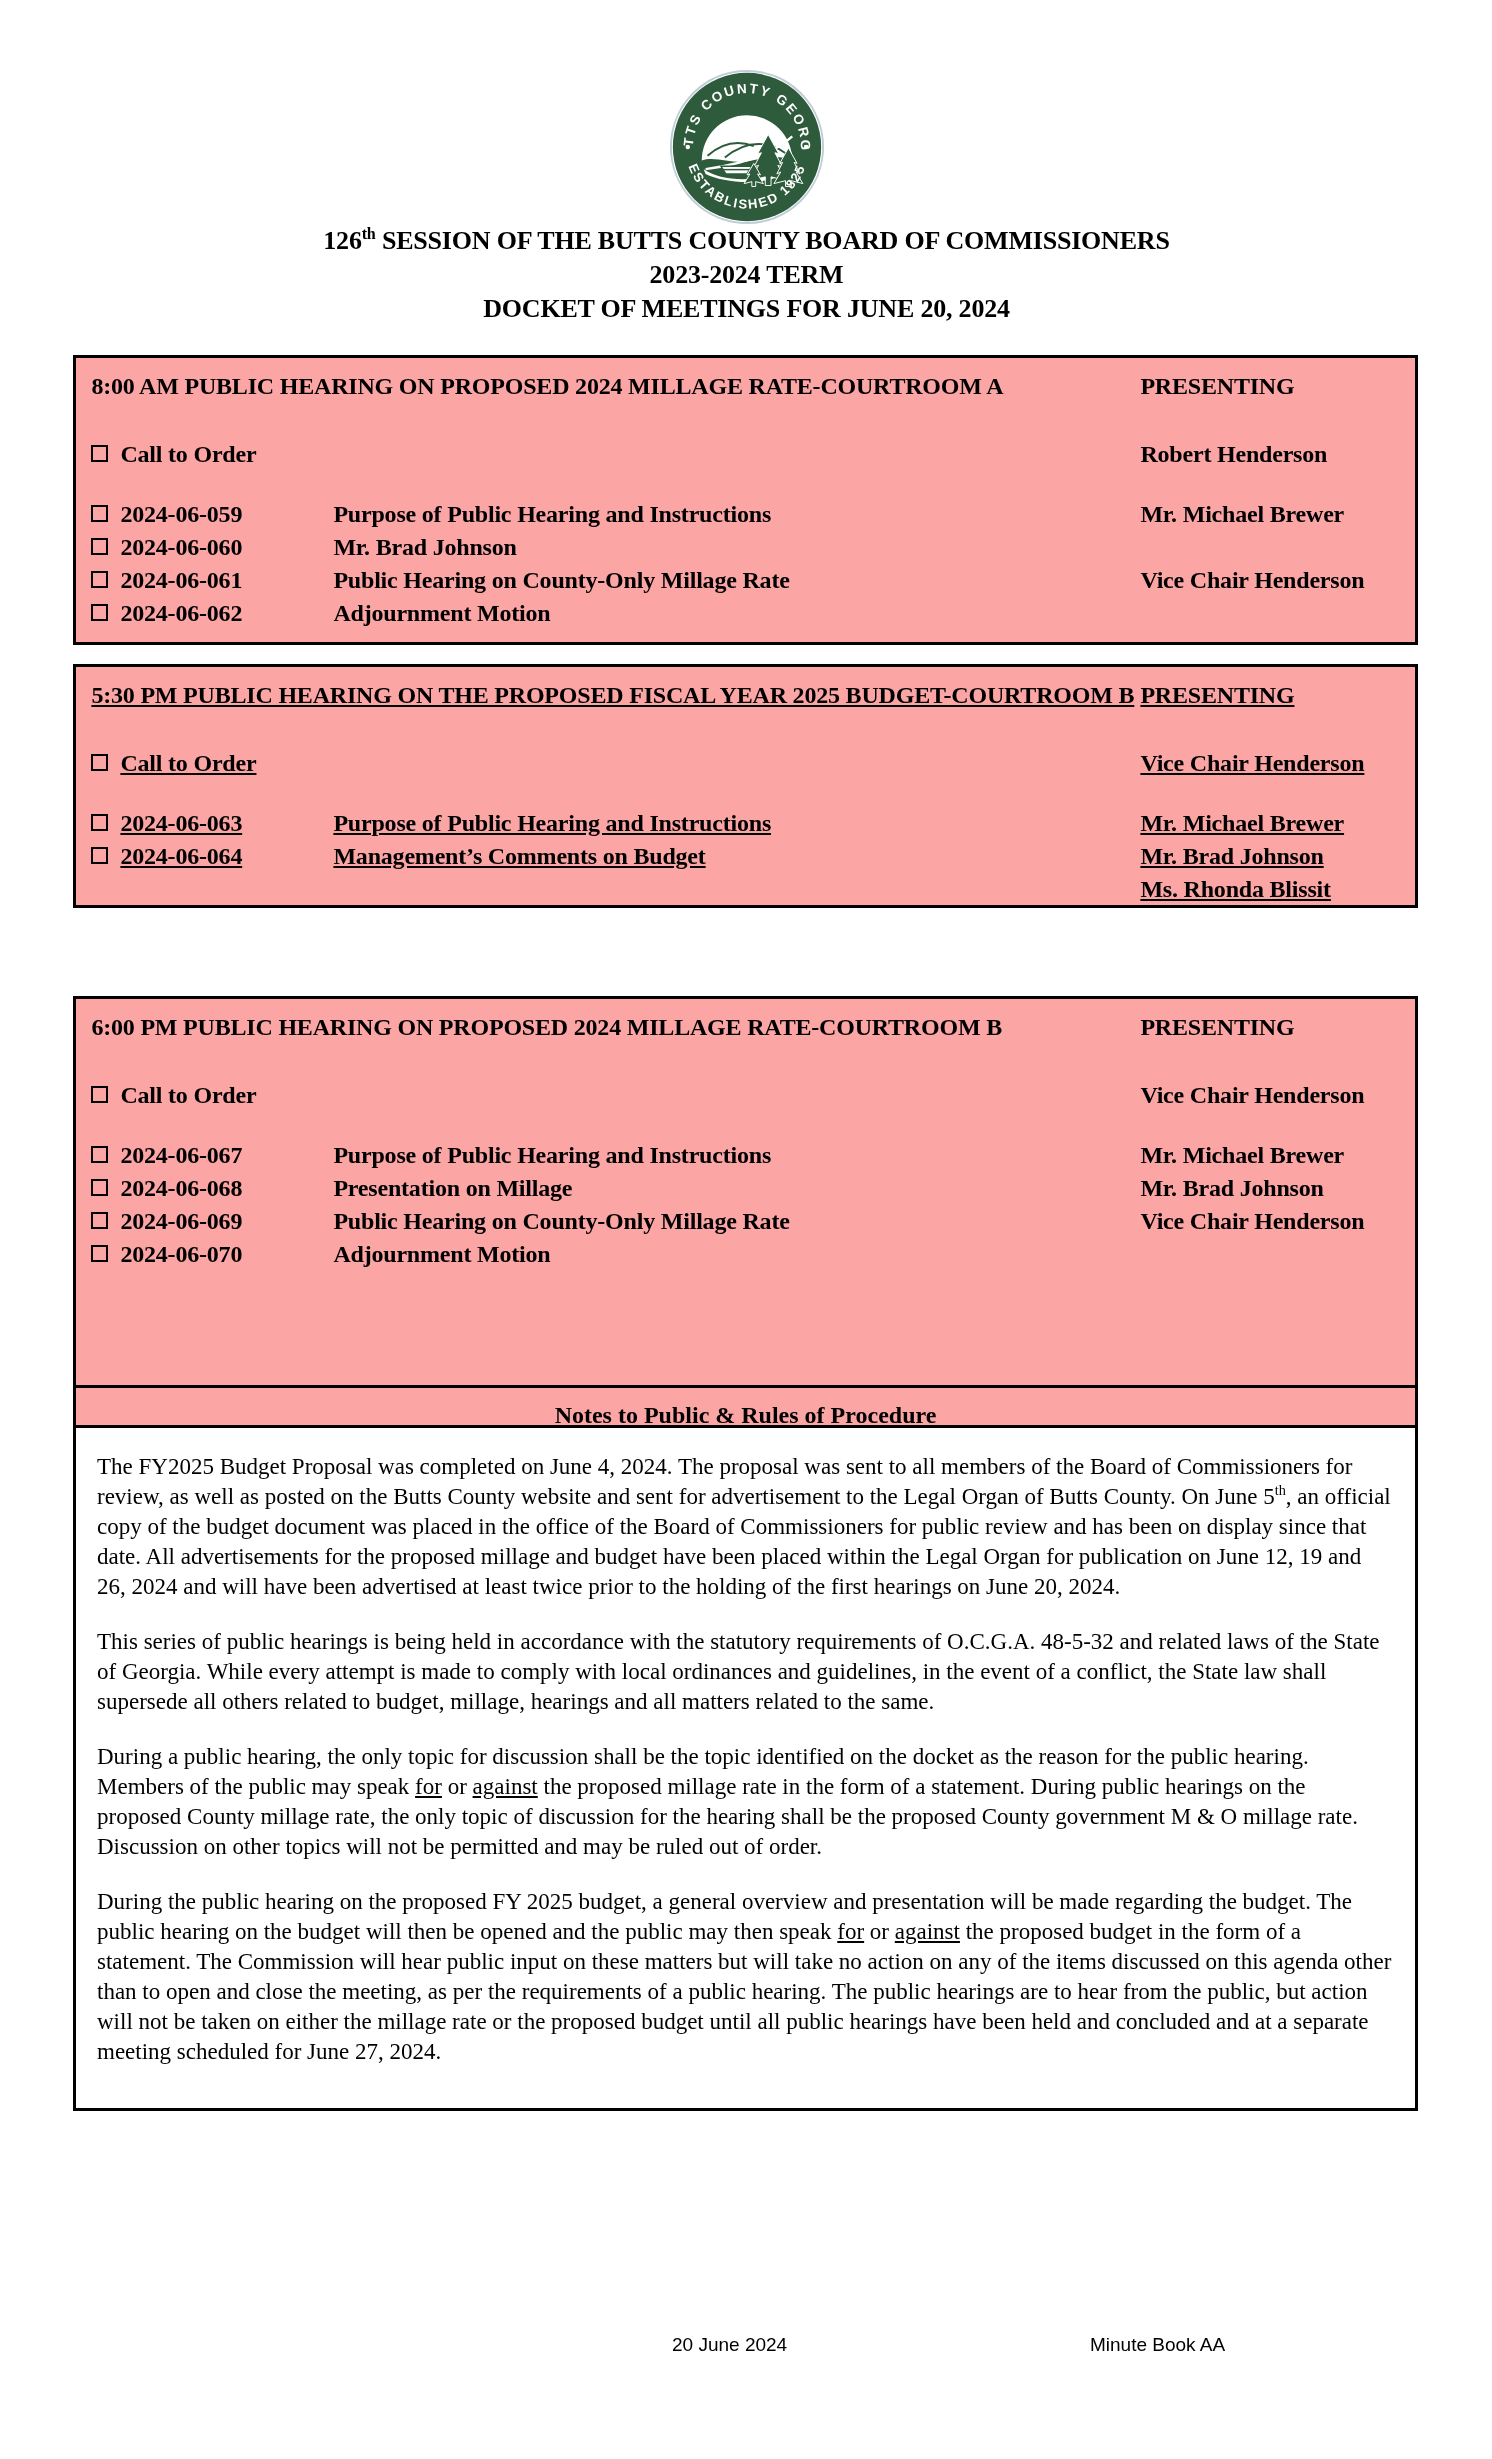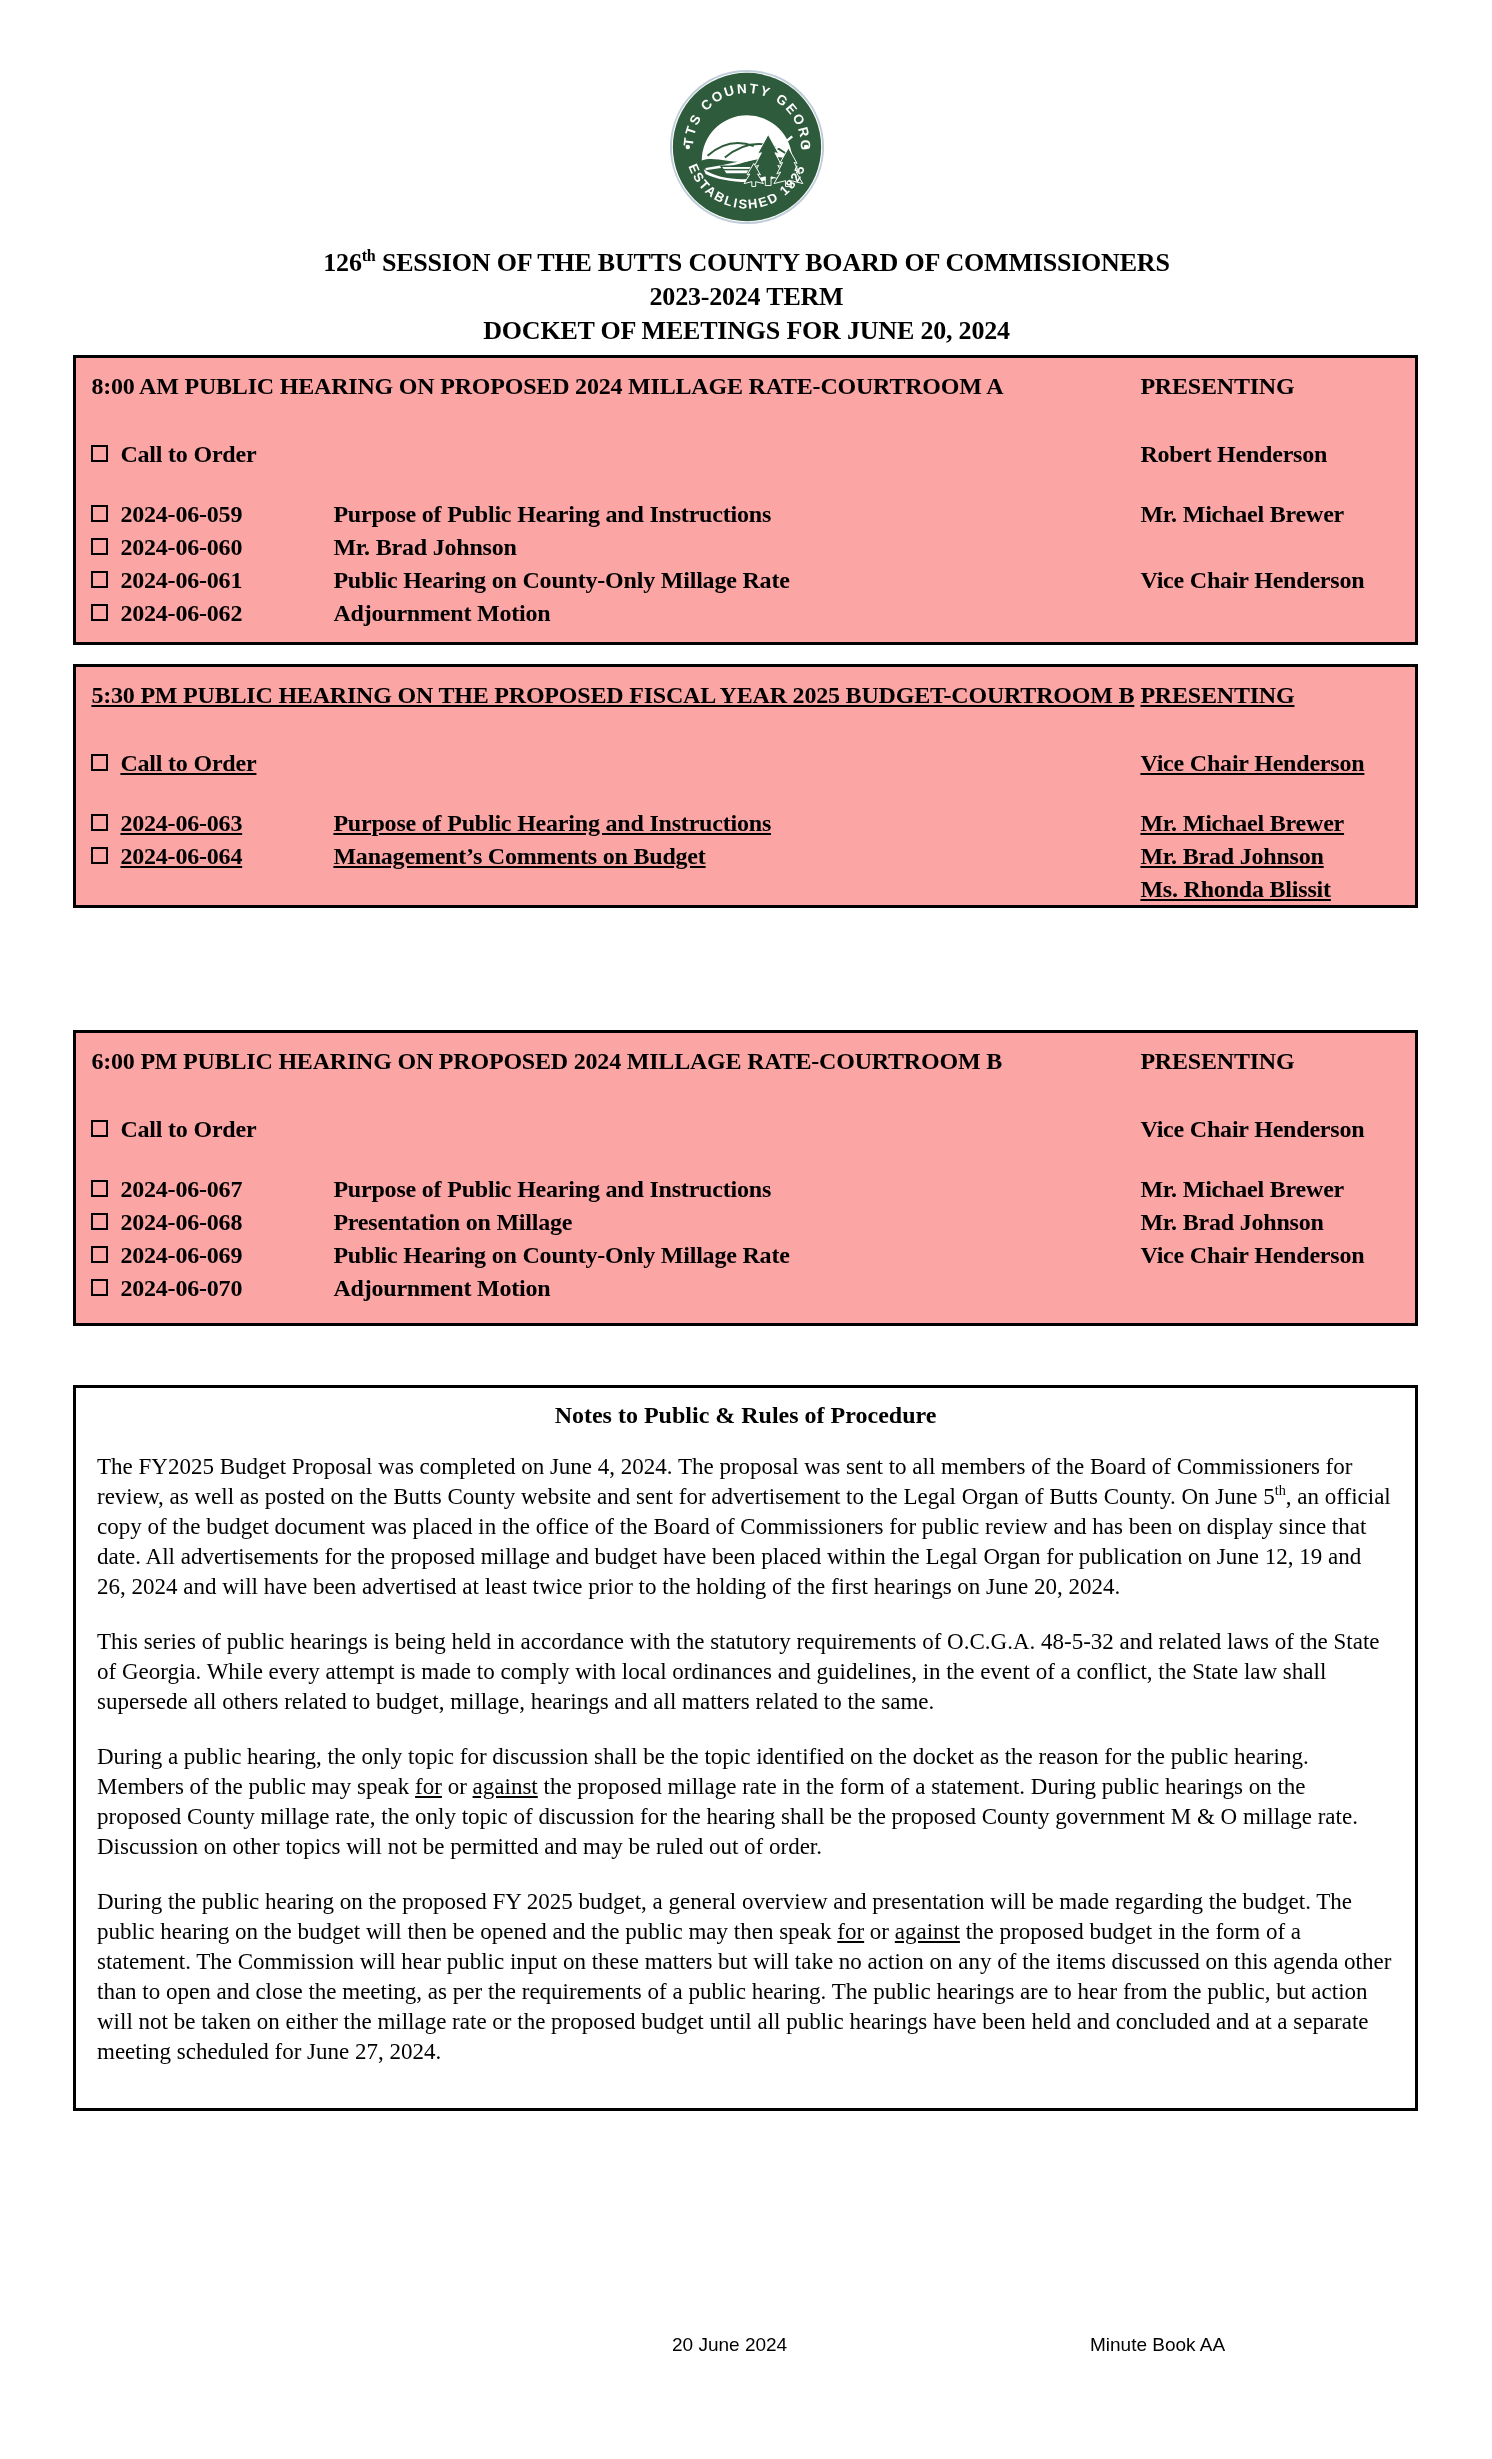--- a/index.html
+++ b/index.html
@@ -3,30 +3,30 @@
 <meta charset="utf-8">
 <style>
   html,body{margin:0;padding:0;background:#ffffff;}
   .page{position:relative;width:1493px;height:2459px;background:#fff;color:#000;
         font-family:"Liberation Serif","DejaVu Serif",serif;overflow:hidden;}
 
   
   .seal{position:absolute;top:69px;left:669px;width:156px;height:156px;}
 
   
-  .titles{position:absolute;top:246px;left:0;width:100%;text-align:center;
+  .titles{position:absolute;top:224px;left:0;width:100%;text-align:center;
           font-weight:bold;font-size:26px;line-height:34px;letter-spacing:-0.2px;}
   sup{font-size:62%;line-height:0;}
 
   
   .docket-box{position:absolute;left:73px;width:1345px;border:3.8px solid #000;
               box-sizing:border-box;padding:11.5px 15.4px;overflow:hidden;background:#fca5a5;}
   .box1{top:355px;height:290px;}
   .box2{top:664px;height:244px;text-decoration:underline;}
-  .box3{top:1030px;height:296px;}
+  .box3{top:996px;height:432px;}
   .row{display:grid;grid-template-columns:242px 807px 1fr;
        font-weight:bold;font-size:24px;line-height:33px;letter-spacing:-0.2px;}
   .box-header{margin-bottom:35px;}
   .heading{grid-column:1/3;}
   .call-row{margin-bottom:27px;}
   .span2{grid-column:1/3;}
   .checkbox{display:inline-block;width:12.5px;height:12.5px;border:2.4px solid #000;
             margin-right:12.5px;box-sizing:content-box;}
 
   

